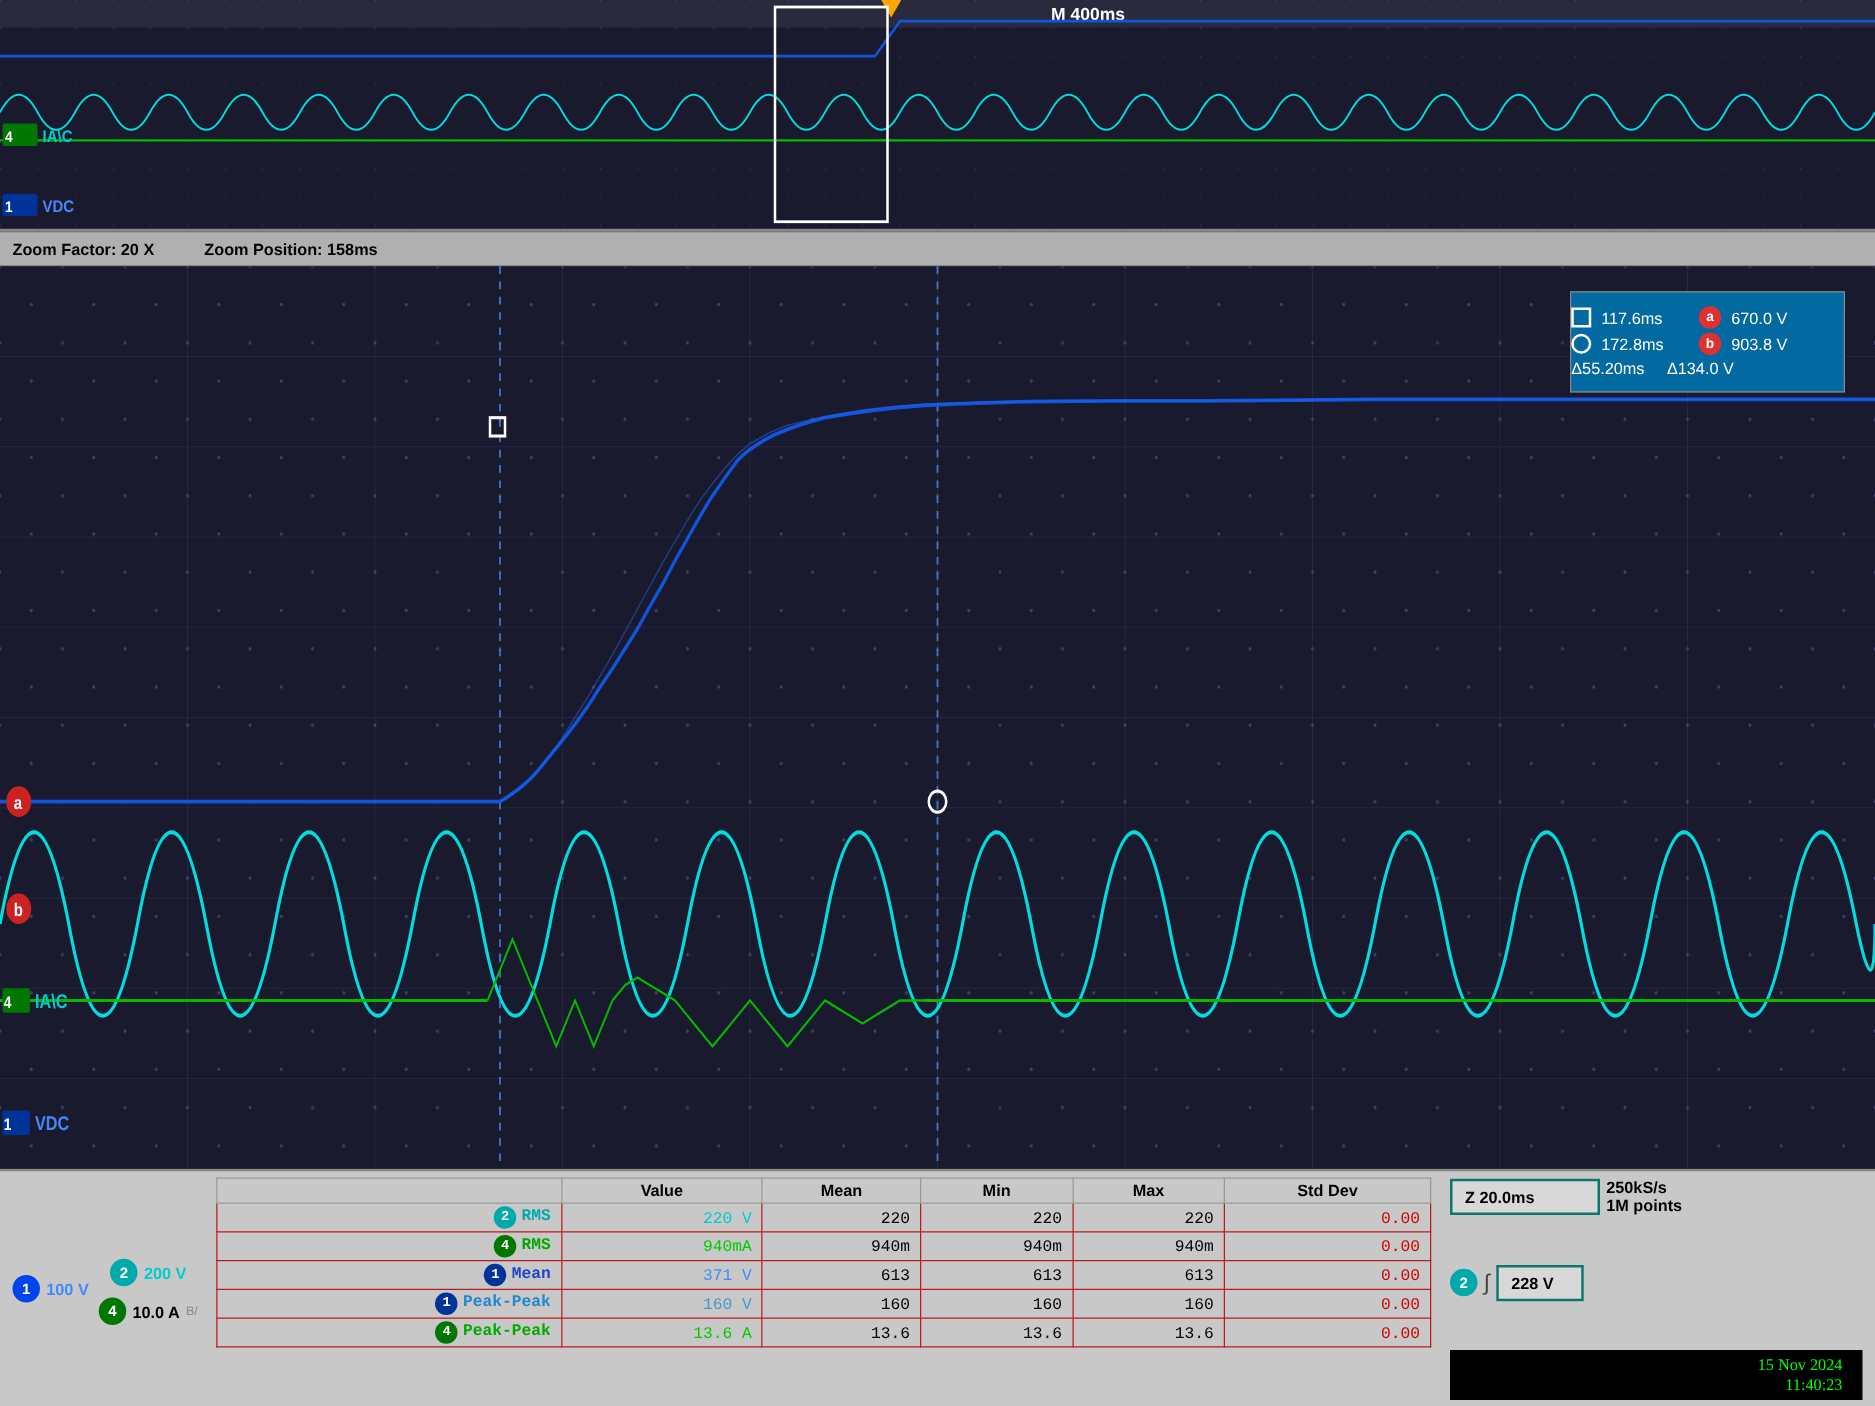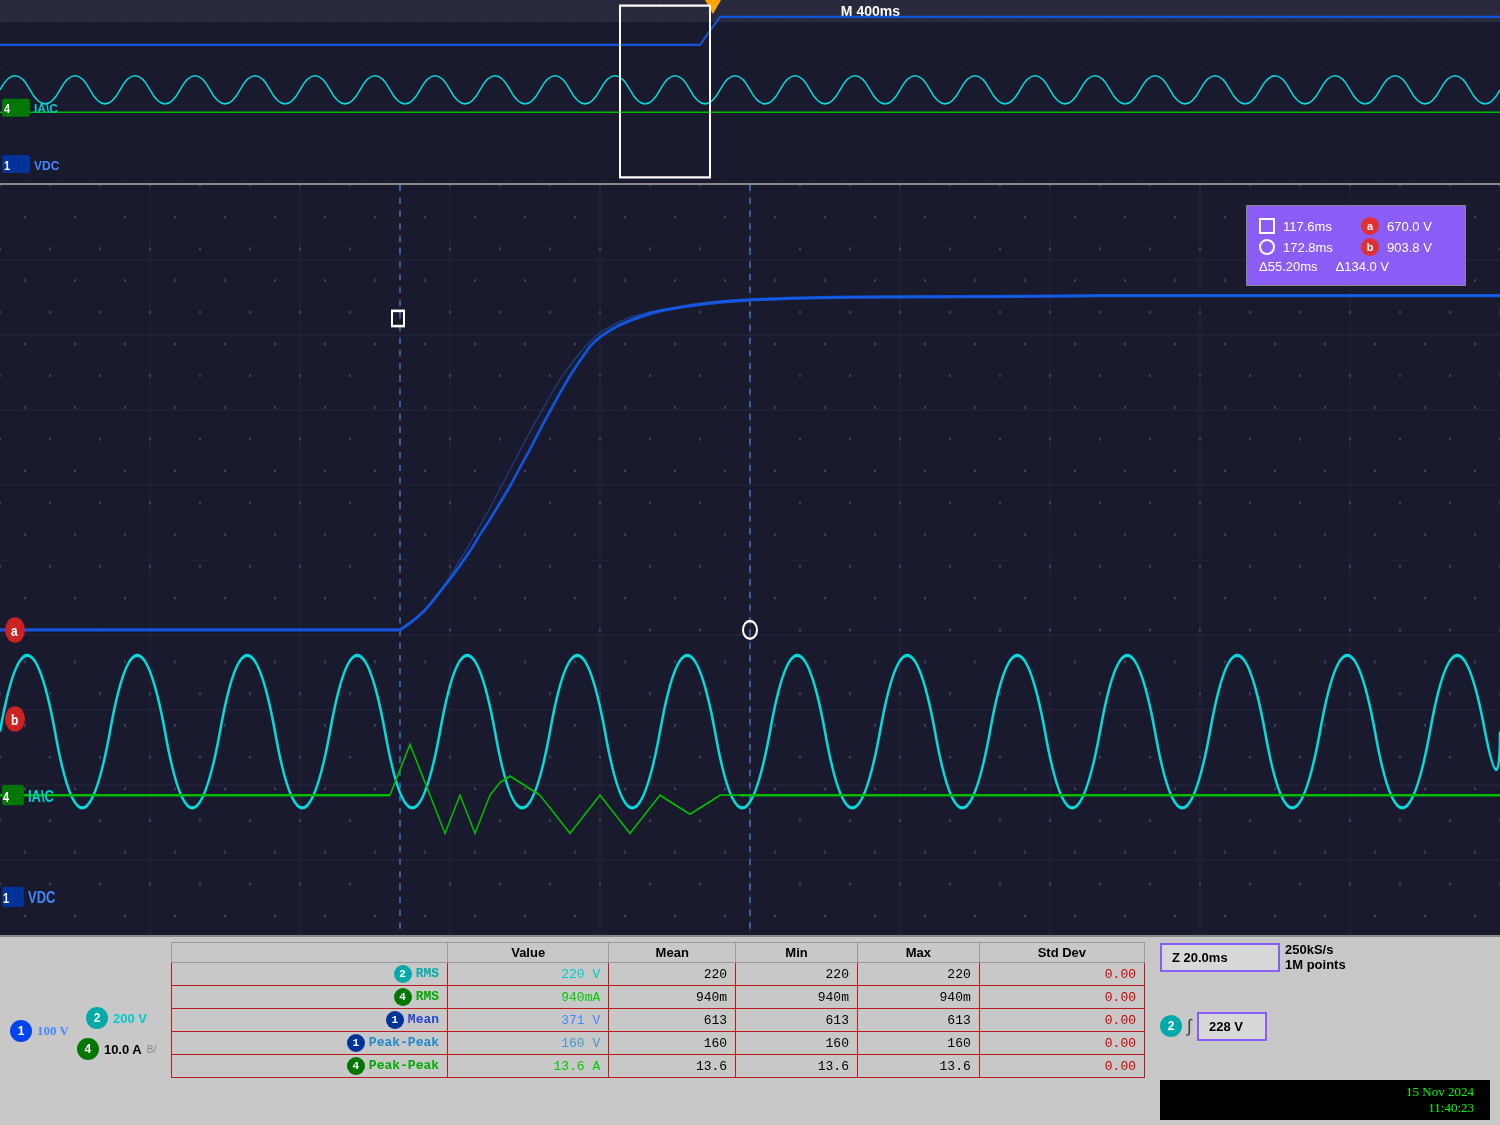--- a/index.html
+++ b/index.html
@@ -91,24 +91,24 @@
       position: absolute;
       top: 0; left: 0; right: 0; bottom: 0;
       width: 100%;
       height: 100%;
     }
 
     
     .measurement-box {
       position: absolute;
       top: 20px;
-      right: 34px;
-      background: #8b5cf6;
+      right: 24px;
+      background: #0369a1;
       border: 1px solid #888;
-      padding: 8px 12px;
+      padding: 8px 0;
       color: white;
       font-size: 13px;
       min-width: 220px;
     }
 
     .measurement-row {
       display: flex;
       align-items: center;
       gap: 8px;
       margin: 3px 0;
@@ -254,21 +254,21 @@
       min-width: 350px;
     }
 
     .btn-row {
       display: flex;
       gap: 5px;
       align-items: center;
     }
 
     .btn-box {
-      border: 2px solid #8b5cf6;
+      border: 2px solid #0f766e;
       background: #d8d8d8;
       padding: 5px 10px;
       font-size: 13px;
       font-weight: bold;
       cursor: pointer;
     }
 
     .wave-symbol {
       font-size: 18px;
       color: #444;
@@ -307,20 +307,24 @@
       <rect x="2" y="88" width="28" height="16" fill="#007700" rx="2"></rect>
       <text x="4" y="101" fill="white" font-size="11" font-weight="bold">4</text>
       <text x="34" y="101" fill="#00cccc" font-size="12" font-weight="bold">IA\C</text>
 
       <rect x="2" y="138" width="28" height="16" fill="#003399" rx="2"></rect>
       <text x="4" y="151" fill="white" font-size="11" font-weight="bold">1</text>
       <text x="34" y="151" fill="#4488ff" font-size="12" font-weight="bold">VDC</text>
     </svg>
   </div>
 
+  <div class="zoom-info-bar">
+    <span class="zoom-info-text">Zoom Factor: 20 X</span>
+    <span class="zoom-info-text">Zoom Position: 158ms</span>
+  </div>
 
   <div class="main-waveform-area">
 
     <svg class="grid-svg" viewBox="0 0 1500 590" preserveAspectRatio="none">
 
       <rect width="1500" height="590" fill="#1a1a2e"></rect>
 
       <defs>
         <pattern id="grid-main" width="50" height="50" patternUnits="userSpaceOnUse">
           <circle cx="25" cy="25" r="1.2" fill="rgba(100,100,160,0.5)"></circle>
@@ -424,21 +428,21 @@
         <span style="color:white; margin-left:10px;">Δ134.0 V</span>
       </div>
     </div>
   </div>
 
   <div class="bottom-row">
 
     <div class="bottom-left">
       <div class="channel-indicator">
         <span class="ch-num-badge ch-num-blue">1</span>
-        <span class="ch-value" style="color:#4488ff; font-size:13px;font-family:Liberation Serif, serif;">100 V</span>
+        <span class="ch-value" style="color:#4488ff; font-size:13px;">100 V</span>
       </div>
       <div style="display:flex; flex-direction:column; align-items:center; gap:5px; margin-top:5px;">
         <div class="channel-indicator">
           <span class="ch-num-badge ch-num-cyan">2</span>
           <span class="ch-value" style="color:#00cccc; font-size:13px;">200 V</span>
         </div>
         <div class="channel-indicator" style="margin-top:4px;">
           <span class="ch-num-badge" style="background:#007700;">4</span>
           <span class="ch-value" style="color:#000000; font-size:13px;">10.0 A</span>
           <span style="color:#888; font-size:10px;">B/</span>

